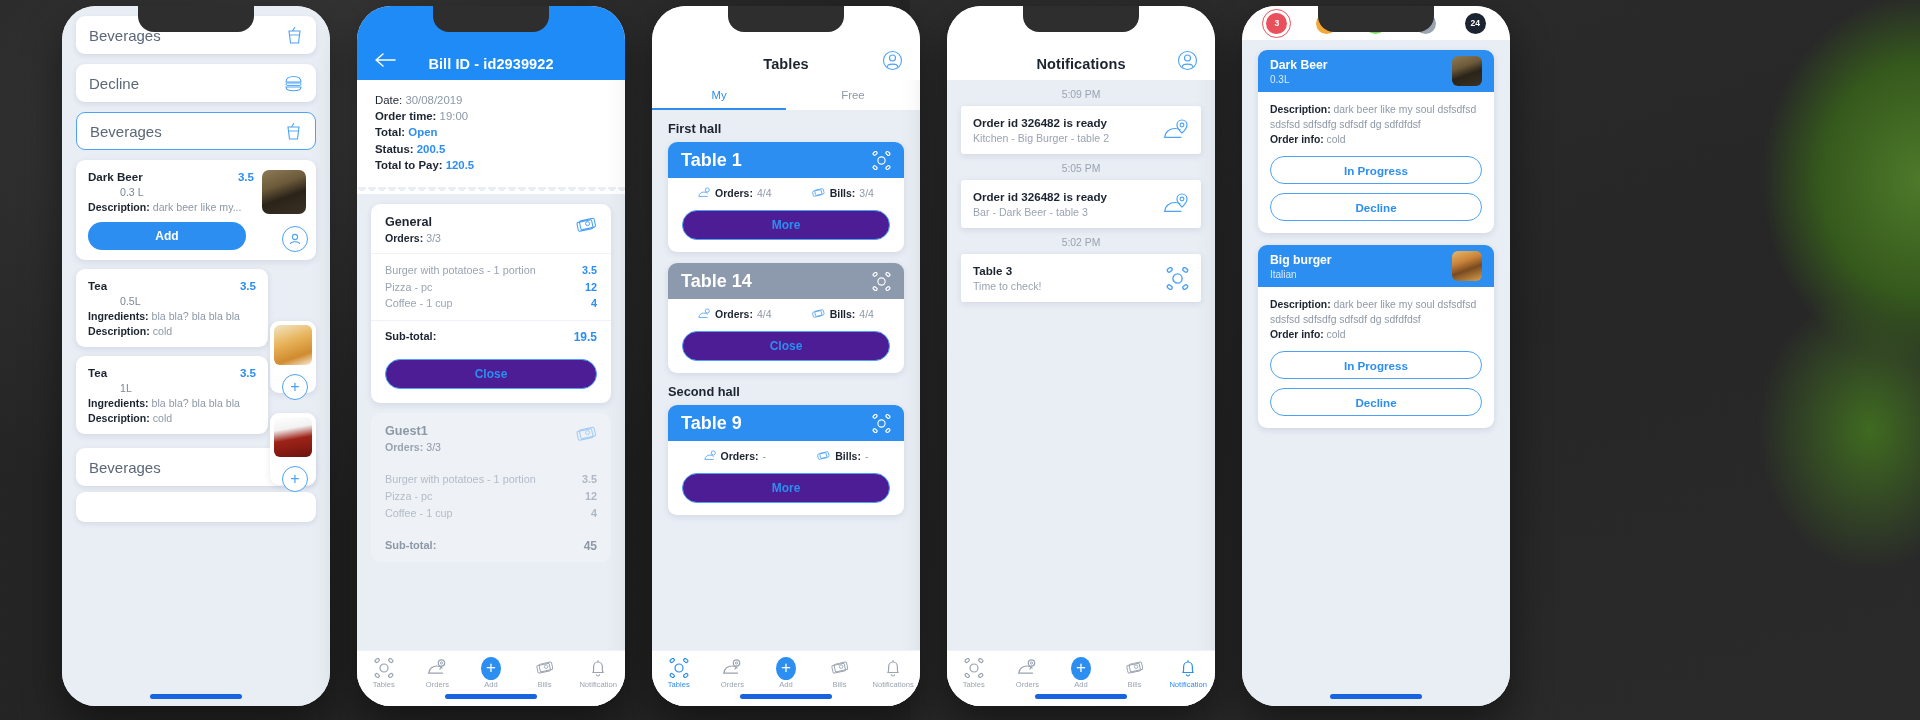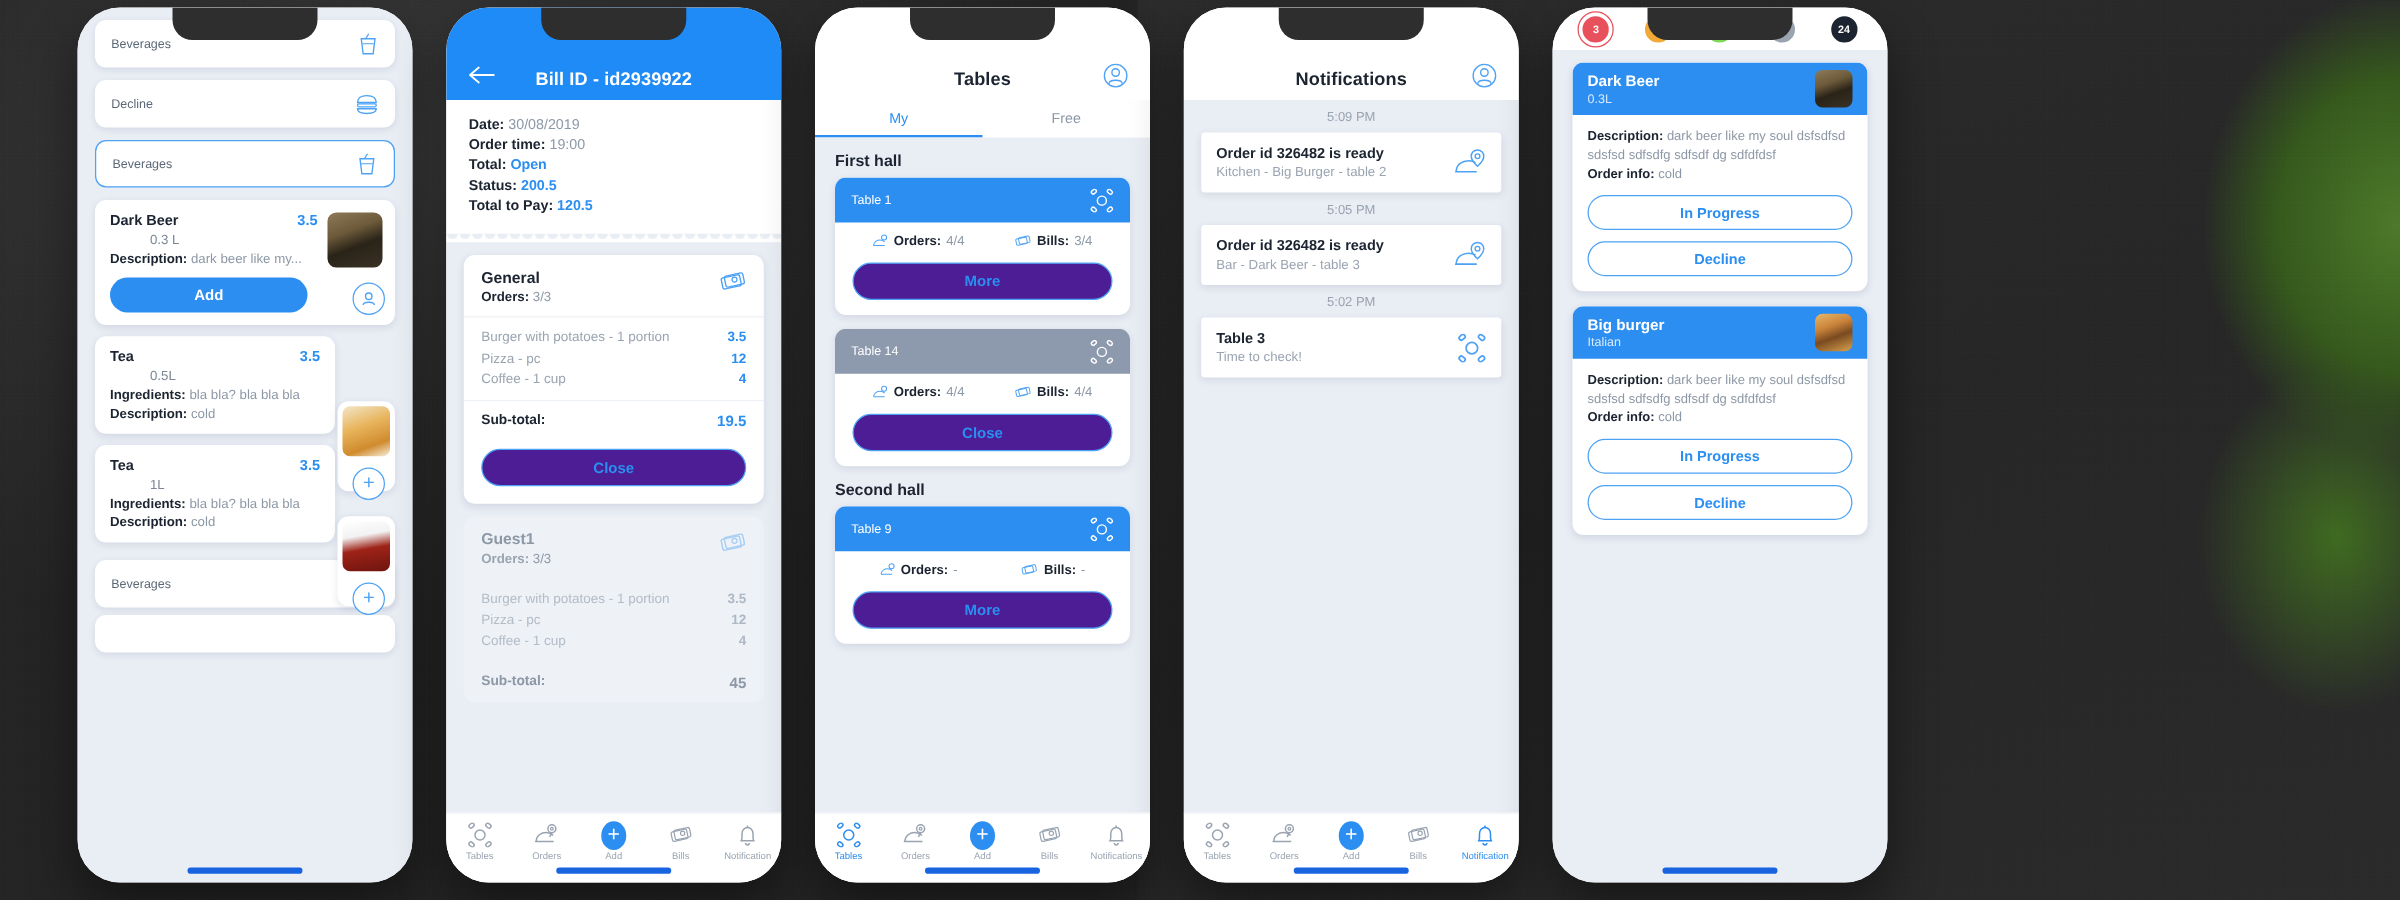--- a/index.html
+++ b/index.html
@@ -88,21 +88,21 @@
 
   .content {
     flex: 1 1 auto; background: #e9edf4; overflow: hidden; position: relative;
   }
 
   
   .cat-row {
     margin: 10px 14px; height: 38px; border-radius: 9px; background:#fff;
     display:flex; align-items:center; justify-content:space-between; padding:0 13px;
     box-shadow: 0 2px 5px rgba(60,80,120,.12);
-    font-size: 10px; color:#5c6877;
+    font-size: 15px; color:#5c6877;
   }
   .cat-row.selected { border: 1px solid #4da2f5; box-shadow:none; }
   .item-card {
     margin: 9px 14px; border-radius: 9px; background:#fff; padding: 10px 12px 10px 12px;
     box-shadow: 0 2px 6px rgba(60,80,120,.13);
     position: relative;
   }
   .item-head { display:flex; justify-content:space-between; align-items:baseline; }
   .item-name { font-size: 11.6px; font-weight: 700; color:#1b2430; }
   .item-price { font-size: 11.6px; font-weight: 600; color:#2b8ef0; }
@@ -189,21 +189,21 @@
   .tab { flex:1; display:flex; align-items:center; justify-content:center;
          font-size: 11.4px; color:#8d98a6; }
   .tab.active { color:#2b8ef0; }
   .tab-underline { position:absolute; bottom:0; left:0; width:50%; height:2px; background:#2b8ef0; }
   .hall-title { font-size: 12.8px; font-weight:700; color:#1b2430; margin: 11px 0 6px 16px; }
   .table-card { margin: 0 16px 11px 16px; border-radius:9px; overflow:hidden; background:#fff;
                 box-shadow: 0 2px 6px rgba(60,80,120,.13); }
   .tc-head { height: 36px; background:#2b8ef0; display:flex; align-items:center;
              justify-content:space-between; padding: 0 13px; }
   .tc-head.grey { background:#8d99ac; }
-  .tc-title { font-size: 10px; font-weight:400; color:#fff; }
+  .tc-title { font-size: 18px; font-weight:700; color:#fff; }
   .tc-stats { display:flex; justify-content:space-around; padding: 9px 10px 2px 10px; }
   .tc-stat { font-size: 10.5px; font-weight:700; color:#1b2430; display:flex; align-items:center; gap:4px; }
   .tc-stat span { font-weight:400; color:#8d98a6; }
 
   
   .notif-time { text-align:center; font-size: 10.4px; color:#9aa4b1; margin: 9px 0 6px 0; }
   .notif-card { margin: 0 14px; border-radius:3px; background:#fff; padding: 10px 12px;
                 box-shadow: 0 2px 6px rgba(60,80,120,.13); display:flex; align-items:center; }
   .nc-text { flex:1; }
   .nc-title { font-size: 11.6px; font-weight:700; color:#1b2430; }
@@ -364,21 +364,21 @@
       <div class="tb-icon">
         <svg width="22" height="16" viewBox="0 0 22 16">
             <path d="M9 2 L2 8 L9 14 M2 8 H21" fill="none" stroke="#ffffff" stroke-width="1.5" stroke-linecap="round" stroke-linejoin="round"></path>
           </svg>
       </div>
       <div class="tb-title">Bill ID - id2939922</div>
       <div class="tb-icon"></div>
     </div>
 
     <div class="bill-info">
-      <div class="bi-line"><span style="font-weight:700;color:#1b2430;margin-top:44px;">Date:</span> <span>30/08/2019</span></div>
+      <div class="bi-line"><span style="font-weight:400;color:#1b2430;margin-top:44px;">Date:</span> <span>30/08/2019</span></div>
       <div class="bi-line"><span style="font-weight:700;color:#1b2430;">Order time:</span> <span>19:00</span></div>
       <div class="bi-line"><span style="font-weight:700;color:#1b2430;">Total:</span> <span class="blue">Open</span></div>
       <div class="bi-line"><span style="font-weight:700;color:#1b2430;">Status:</span> <span class="blue">200.5</span></div>
       <div class="bi-line"><span style="font-weight:700;color:#1b2430;">Total to Pay:</span> <span class="blue">120.5</span></div>
     </div>
     <div class="serrated-wrap">
         <div class="serrated"></div>
       </div>
 
     <div class="content">

